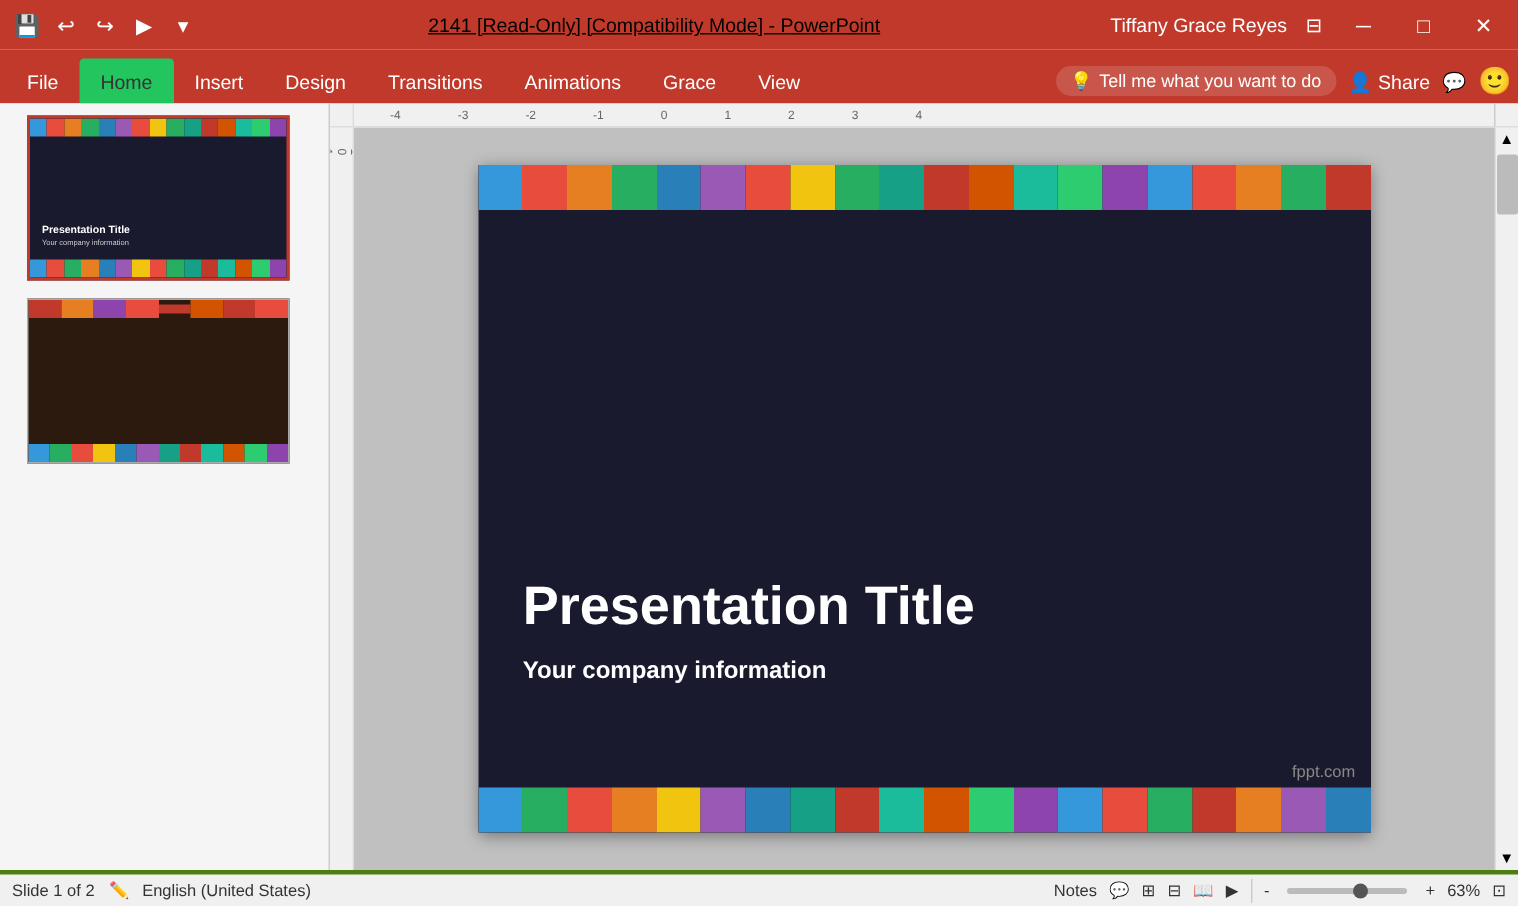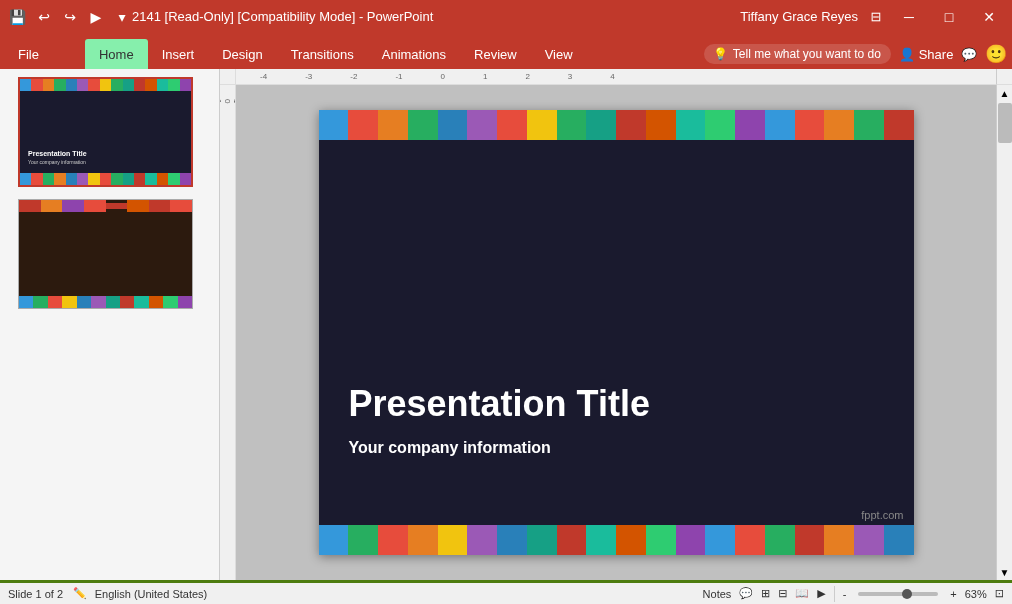--- a/index.html
+++ b/index.html
@@ -9,21 +9,21 @@
     #title-bar {
       height: 33px;
       background: #c0392b;
       display: flex;
       align-items: center;
       justify-content: space-between;
       padding: 0 8px;
       color: white;
     }
     #title-bar-left { display: flex; align-items: center; gap: 6px; }
-    #title-bar-center { flex: 1; font-size: 13px; color: #ffffff; }
+    #title-bar-center { flex: 1; text-align: center; font-size: 13px; color: #000000; text-decoration: underline; }
     #title-bar-right { display: flex; align-items: center; gap: 10px; font-size: 13px; }
     .tb-icon { width: 16px; height: 16px; display: inline-flex; align-items: center; justify-content: center; cursor: pointer; }
     .tb-ctrl { width: 30px; height: 22px; display: inline-flex; align-items: center; justify-content: center; cursor: pointer; color: white; font-size: 14px; }
 
     
     #ribbon-tabs {
       height: 36px;
       background: #c0392b;
       display: flex;
       align-items: flex-end;
@@ -34,21 +34,21 @@
       padding: 6px 14px;
       color: white;
       cursor: pointer;
       font-size: 13px;
       height: 30px;
       display: flex;
       align-items: center;
       border-radius: 3px 3px 0 0;
       text-align: right;
     }
-    .ribbon-tab.active { background: #86efac; color: #333; margin-left: 32px; }
+    .ribbon-tab.active { background: #22c55e; color: #333; }
     #ribbon-right { margin-left: auto; display: flex; align-items: center; gap: 8px; color: white; font-size: 13px; padding-bottom: 4px; }
     #tell-me { display: flex; align-items: center; gap: 4px; color: white; font-size: 12px; background: rgba(255,255,255,0.15); border-radius: 12px; padding: 3px 10px; cursor: pointer; }
 
     
     #main {
       display: flex;
       height: calc(604px - 33px - 36px - 24px);
       background: #e8e8e8;
     }
 
@@ -236,21 +236,21 @@
   </div>
 </div>
 
 <div id="ribbon-tabs">
   <div class="ribbon-tab">File</div>
   <div class="ribbon-tab active">Home</div>
   <div class="ribbon-tab">Insert</div>
   <div class="ribbon-tab">Design</div>
   <div class="ribbon-tab">Transitions</div>
   <div class="ribbon-tab">Animations</div>
-  <div class="ribbon-tab">Review</div>
+  <div class="ribbon-tab">Grace</div>
   <div class="ribbon-tab">View</div>
   <div id="ribbon-right">
     <div id="tell-me">
       <span>💡</span>
       <span>Tell me what you want to do</span>
     </div>
     <span>
       <span>👤</span>
       <span>Share</span>
     </span>

